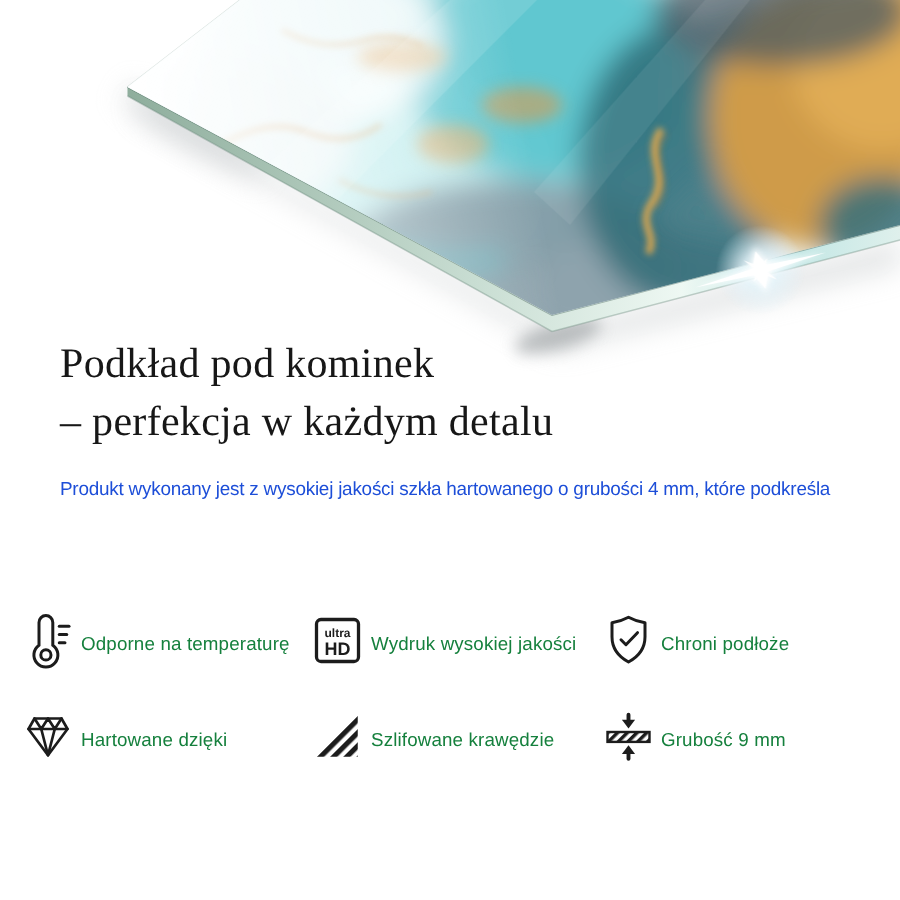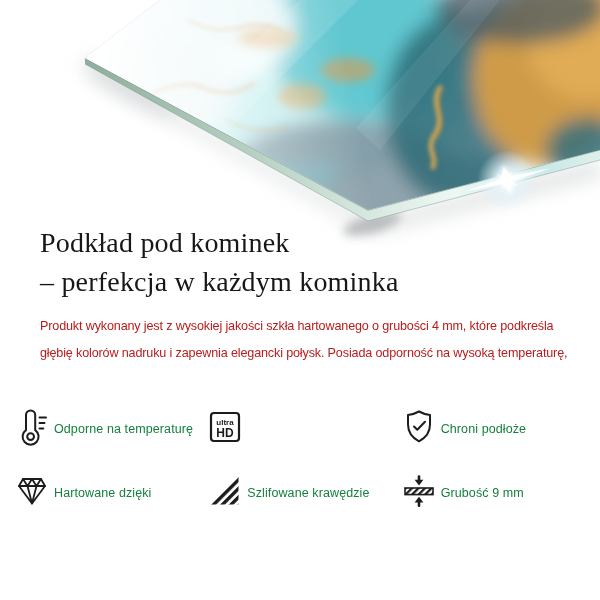--- a/index.html
+++ b/index.html
@@ -3,21 +3,21 @@
 <meta charset="utf-8">
 <style>
   html,body{margin:0;padding:0;background:#fff;}
   .canvas{position:relative;width:600px;height:600px;background:#ffffff;overflow:hidden;
           font-family:"Liberation Sans",sans-serif;}
   .hero{position:absolute;left:0;top:0;width:600px;height:258px;}
   h1.title{position:absolute;left:40px;top:224px;margin:0;
            font-family:"Liberation Serif","DejaVu Serif",serif;
            font-weight:400;font-size:28px;line-height:38.5px;color:#171717;letter-spacing:.2px;}
   h1.title span{display:block;}
-  .desc{position:absolute;left:40px;top:313px;color:#b91c1c;font-size:12.6px;
+  .desc{position:absolute;left:40px;top:313px;color:#1d4ed8;font-size:12.6px;
         line-height:27.3px;letter-spacing:-0.15px;white-space:nowrap;}
   .features{position:absolute;left:10px;top:400px;width:580px;display:grid;
             grid-template-columns:1fr 1fr 1fr;row-gap:10px;}
   .feature{display:flex;flex-direction:row;align-items:center;}
   .icon-wrap{height:54px;display:flex;align-items:center;justify-content:center;}
   .feature .label{margin-top:5px;font-size:12.5px;color:#15803d;letter-spacing:.1px;line-height:15px;}
 </style>
 </head>
 <body>
 
@@ -115,26 +115,25 @@
             <path d="M-13,0 L-2,-1.8 L0,-9 L2,-1.8 L13,0 L2,1.8 L0,9 L-2,1.8 Z" opacity="0.85"></path>
           </g>
           <circle r="2.6"></circle>
         </g>
       </g>
     </svg>
   </div>
 
   <h1 class="title">
     <span>Podkład pod kominek</span>
-    <span>– perfekcja w każdym kominka</span>
+    <span>– perfekcja w każdym detalu</span>
   </h1>
 
   <div class="desc">
     <div>Produkt wykonany jest z wysokiej jakości szkła hartowanego o grubości 4 mm, które podkreśla</div>
-    <div>głębię kolorów nadruku i zapewnia elegancki połysk. Posiada odporność na wysoką temperaturę,</div>
   </div>
 
   <div class="features">
 
     <div class="feature">
       <div class="icon-wrap">
         <svg width="44" height="44" viewBox="0 0 44 44">
           <g fill="none" stroke="#1c1c1c" stroke-width="2" stroke-linecap="round">
             <path d="M16,25.1 V10 A4.6,4.6 0 0 1 25.2,10 V25.1 A8,8 0 1 1 16,25.1 Z"></path>
             <circle cx="20.6" cy="31.6" r="3.4"></circle>
@@ -148,20 +147,21 @@
     </div>
 
     <div class="feature">
       <div class="icon-wrap">
         <svg width="44" height="44" viewBox="0 0 44 44">
           <rect x="8" y="8" width="28" height="28" rx="3" fill="none" stroke="#1c1c1c" stroke-width="2.2"></rect>
           <text x="22" y="19.8" text-anchor="middle" font-size="8" font-weight="700" fill="#1c1c1c" font-family="Liberation Sans, sans-serif">ultra</text>
           <text x="22" y="31.5" text-anchor="middle" font-size="12" font-weight="700" fill="#1c1c1c" font-family="Liberation Sans, sans-serif">HD</text>
         </svg>
       </div>
+      <div class="label">Wydruk wysokiej jakości</div>
     </div>
 
     <div class="feature">
       <div class="icon-wrap">
         <svg width="44" height="44" viewBox="0 0 44 44">
           <g fill="none" stroke="#1c1c1c" stroke-width="2" stroke-linecap="round" stroke-linejoin="round">
             <path d="M22,6.5 C25.8,8.6 29.5,9.6 33,10.1 V19.5 C33,27.8 28.4,32.9 22,36.3 C15.6,32.9 11,27.8 11,19.5 V10.1 C14.5,9.6 18.2,8.6 22,6.5 Z"></path>
             <path d="M17,21.5 l3.3,3.3 L28,16.8"></path>
           </g>
         </svg>

